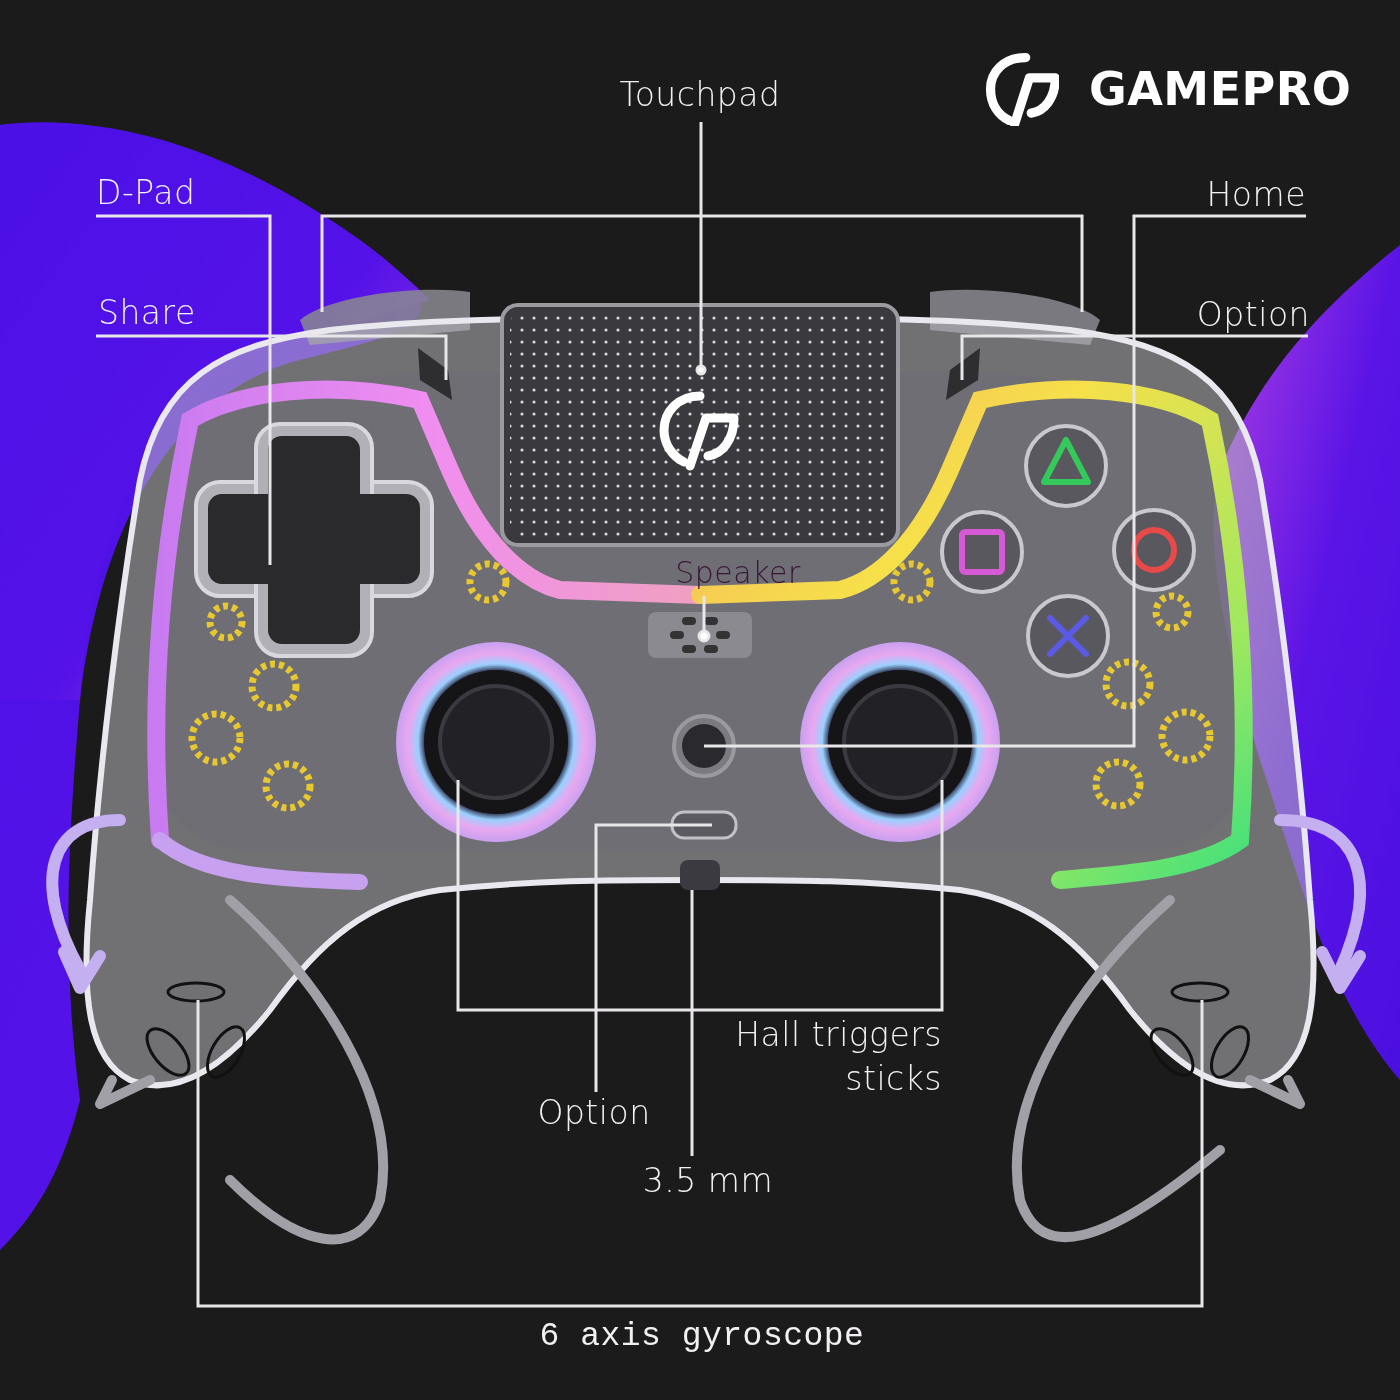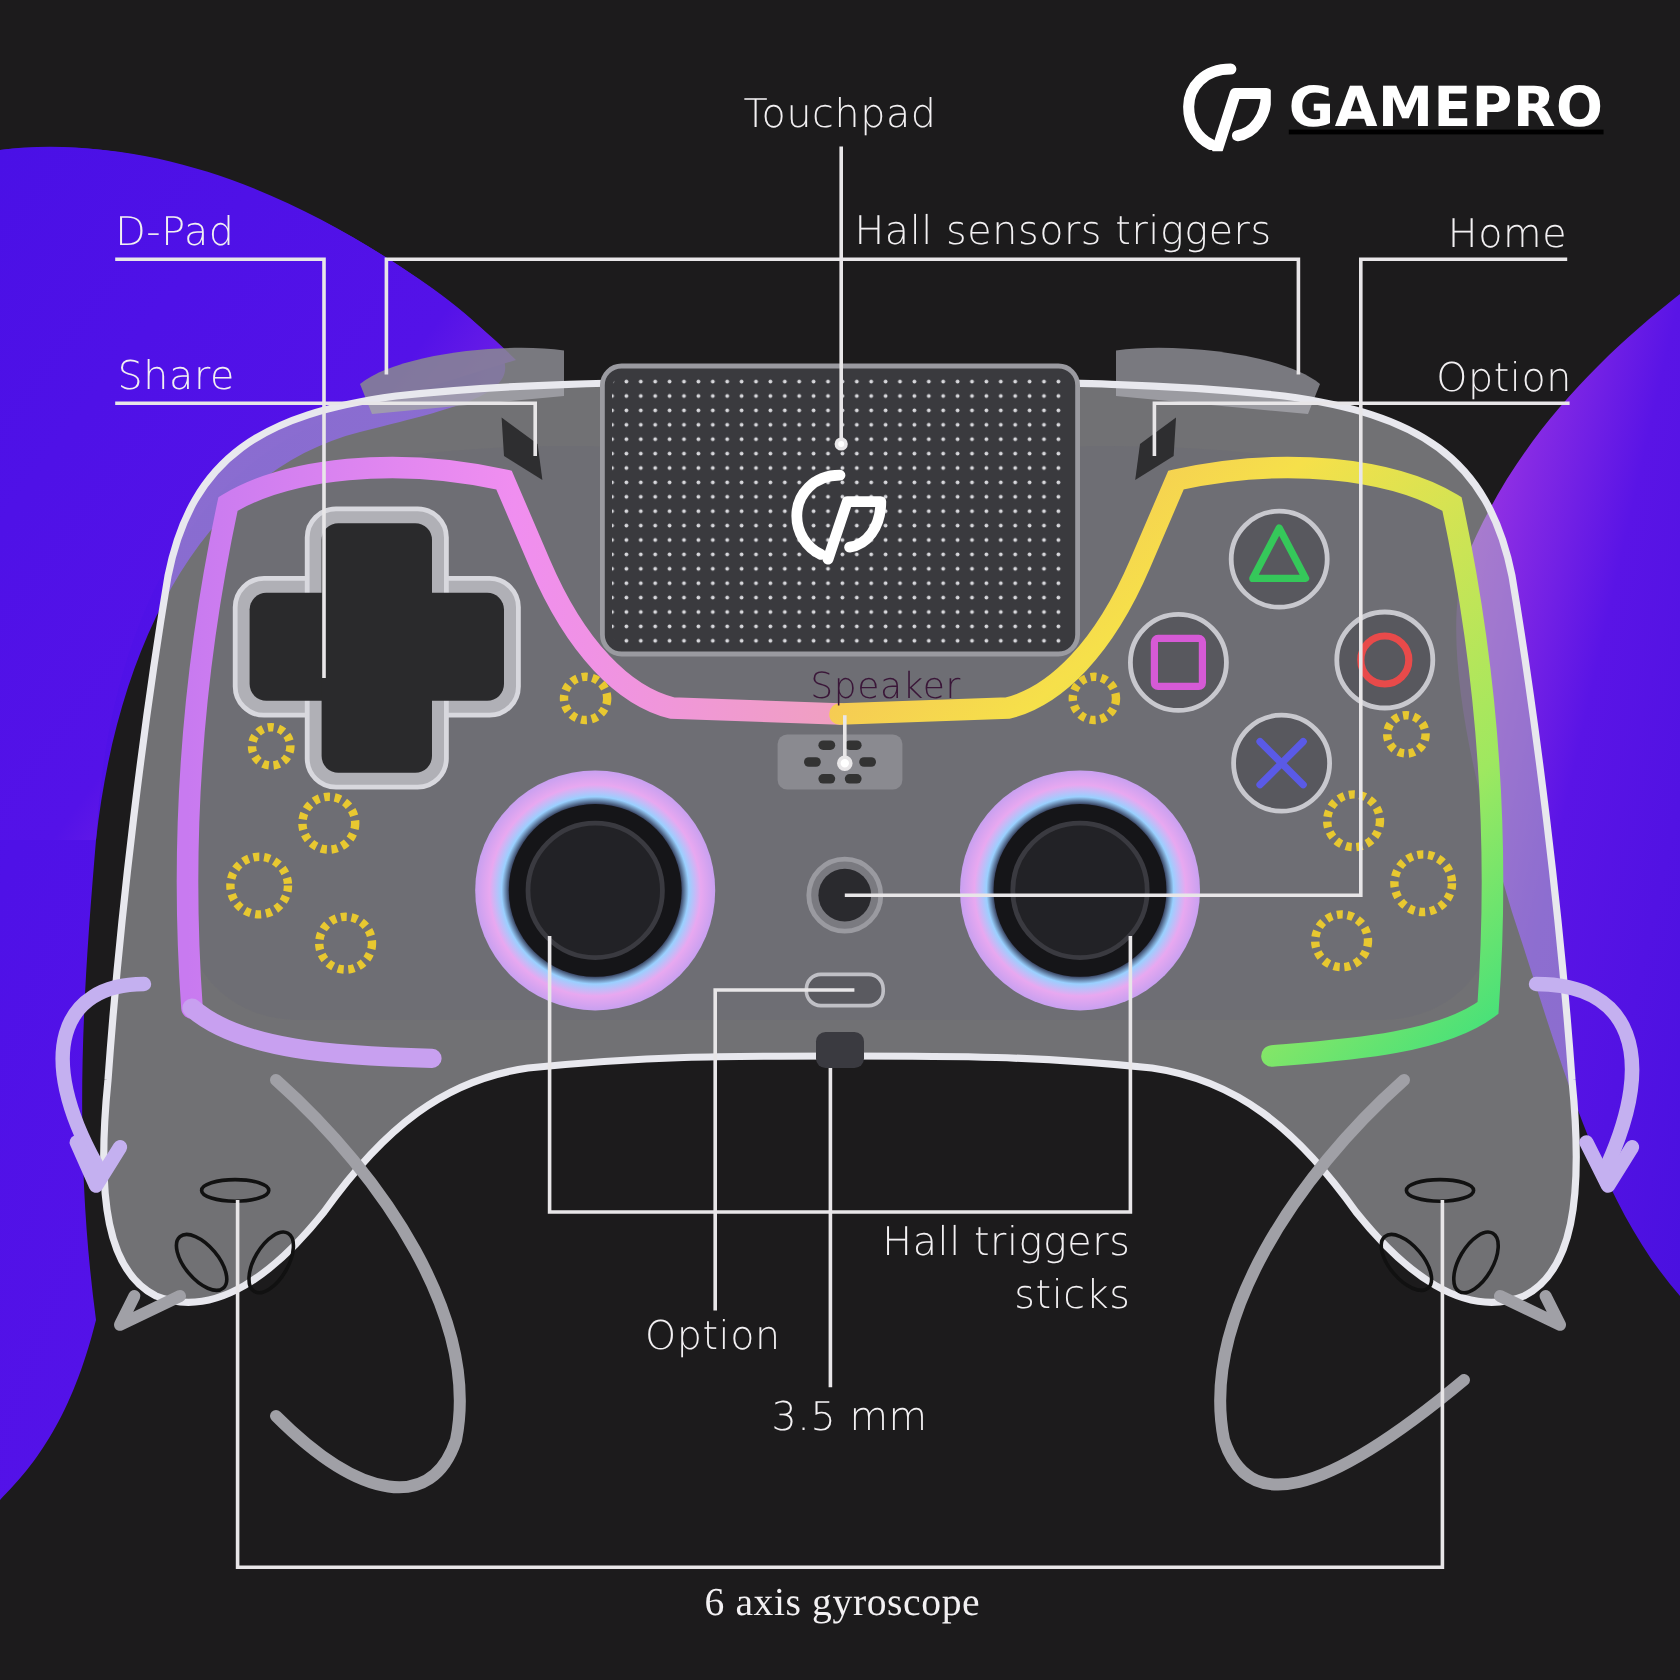--- a/index.html
+++ b/index.html
@@ -3,23 +3,23 @@
 <meta charset="utf-8">
 <style>
   html,body{margin:0;padding:0;}
   body{width:1400px;height:1400px;background:#1c1b1c;overflow:hidden;position:relative;font-family:"Liberation Sans",sans-serif;}
   .stage{position:absolute;left:0;top:0;width:1400px;height:1400px;}
   svg.bg, svg.pad, svg.lines{position:absolute;left:0;top:0;}
   .label{position:absolute;color:#f2f0f2;font-family:"DejaVu Sans",sans-serif;font-weight:300;font-size:33px;letter-spacing:0.5px;line-height:1;white-space:nowrap;}
   .label.r{text-align:right;}
   .label.c{text-align:right;transform:translateX(-50%);}
   .label.speaker{color:#3a1638;font-size:30px;}
-  .brand{position:absolute;left:985px;top:52px;display:flex;align-items:center;gap:15px;text-decoration:underline;}
+  .brand{position:absolute;left:985px;top:52px;display:flex;align-items:center;gap:30px;}
   .brand-text{color:#ffffff;font-family:"DejaVu Sans",sans-serif;font-weight:bold;font-size:46px;letter-spacing:0.5px;}
-  .gyro{font-family:Liberation Serif, serif;}
+  .gyro{font-family:Liberation Mono, monospace;}
 </style>
 </head>
 <body>
 
 <div class="stage">
 
   <svg class="bg" width="1400" height="1400" viewBox="0 0 1400 1400">
     <defs>
       <linearGradient id="gL" x1="0" y1="0" x2="1" y2="1">
         <stop offset="0" stop-color="#4a10e6"></stop>
@@ -207,21 +207,20 @@
 
   <div class="brand">
     <svg width="74" height="74" viewBox="0 0 80 80">
       <path d="M44,6 C20,6 6,22 6,40 C6,56 14,68 26,74" fill="none" stroke="#fff" stroke-width="10" stroke-linecap="round"></path>
       <path d="M32,78 L48,28 L76,28 C76,50 64,64 50,66" fill="none" stroke="#fff" stroke-width="10" stroke-linecap="round" stroke-linejoin="round"></path>
     </svg>
     <span class="brand-text">GAMEPRO</span>
   </div>
 
   <div class="label c" style="left:700px;top:78px;">Touchpad</div>
-  <div class="label" style="left:712px;top:175px;">Hall sensors triggers</div>
   <div class="label" style="left:96px;top:176px;">D-Pad</div>
   <div class="label" style="left:98px;top:296px;">Share</div>
   <div class="label r" style="right:94px;top:178px;text-align:center;">Home</div>
   <div class="label r" style="right:90px;top:298px;">Option</div>
   <div class="label c speaker" style="left:704px;top:558px;margin-left:34px;">Speaker</div>
   <div class="label r" style="right:458px;top:1018px;">Hall triggers</div>
   <div class="label r" style="right:458px;top:1062px;">sticks</div>
   <div class="label c" style="left:594px;top:1096px;">Option</div>
   <div class="label c" style="left:708px;top:1164px;">3.5 mm</div>
   <div class="label c gyro" style="left:702px;top:1320px;">6 axis gyroscope</div>

